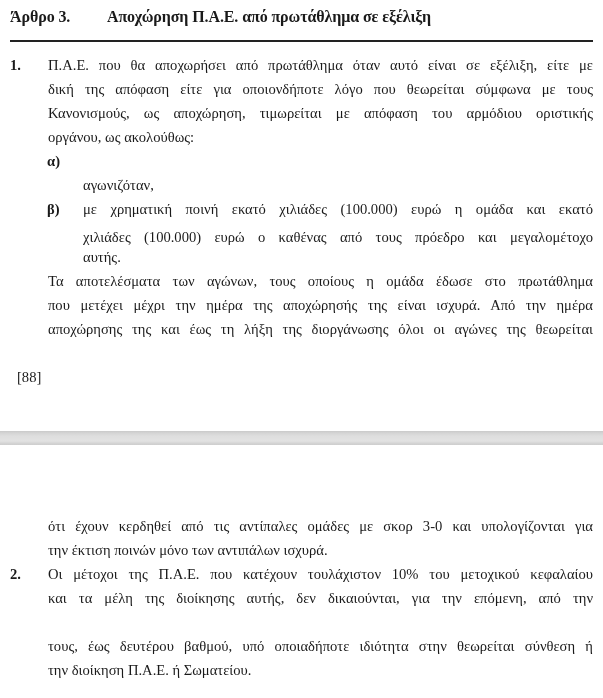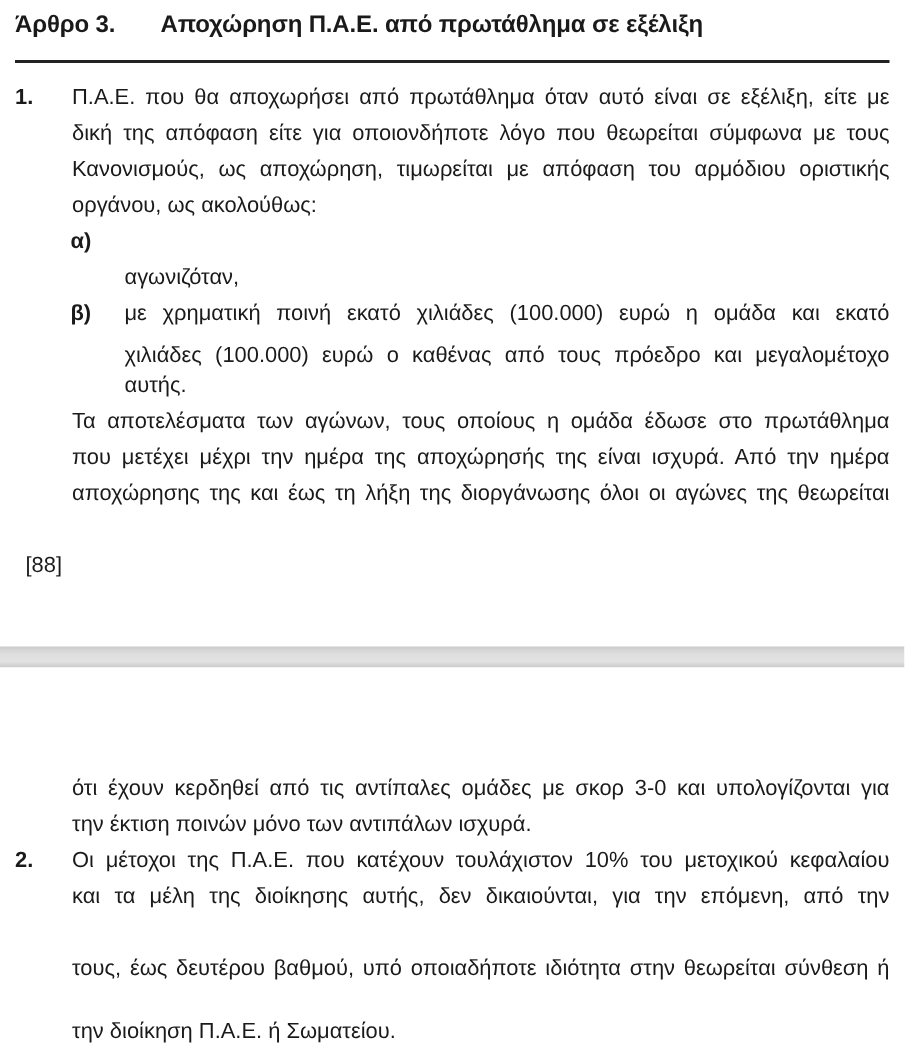--- a/index.html
+++ b/index.html
@@ -1,15 +1,15 @@
 <!DOCTYPE html>
 <html><head>
 <meta charset="utf-8">
 <style>
-  * { box-sizing: border-box; margin: 0; padding: 0; }
+  * { box-sizing: border-box; margin: 0; padding: 0; font-family: Liberation Serif, serif; }
   html, body { width: 603px; height: 698px; background: #ffffff; overflow: hidden; }
   body { font-family: "Liberation Sans", sans-serif; color: #1a1a1a; position: relative; }
   .page { position: absolute; left: 0; width: 603px; background: #ffffff; }
   .page-top { top: 0; height: 431px; }
   .page-bottom { top: 445px; height: 253px; }
   .separator { position: absolute; left: 0; top: 431px; width: 603px; height: 14px;
     background: linear-gradient(#c9c9c9 0, #d4d4d4 2px, #dedede 5px, #e2e2e2 10px, #d0d0d0 13px, #cfcfcf 14px); }
   .title { position: absolute; left: 10px; top: 8px; font-size: 16px; font-weight: bold; white-space: nowrap; letter-spacing: -0.1px; }
   .title .num { display: inline-block; width: 97px; }
   .rule { position: absolute; left: 10px; top: 40px; width: 583px; height: 2px; background: #222; }
@@ -51,14 +51,14 @@
 <div class="separator"></div>
 
 <div class="page page-bottom">
   <div class="line just" style="left:48px;top:72px;width:545px;">ότι έχουν κερδηθεί από τις αντίπαλες ομάδες με σκορ 3-0 και υπολογίζονται για</div>
   <div class="line" style="left:48px;top:96px;">την έκτιση ποινών μόνο των αντιπάλων ισχυρά.</div>
 
   <div class="num-label" style="left:10px;top:120px;">2.</div>
   <div class="line just" style="left:48px;top:120px;width:545px;">Οι μέτοχοι της Π.Α.Ε. που κατέχουν τουλάχιστον 10% του μετοχικού κεφαλαίου</div>
   <div class="line just" style="left:48px;top:144px;width:545px;">και τα μέλη της διοίκησης αυτής, δεν δικαιούνται, για την επόμενη, από την</div>
   <div class="line just" style="left:48px;top:192px;width:545px;">τους, έως δευτέρου βαθμού, υπό οποιαδήποτε ιδιότητα στην θεωρείται σύνθεση ή</div>
-  <div class="line" style="left:48px;top:216px;margin-top:18px;">την διοίκηση Π.Α.Ε. ή Σωματείου.</div>
+  <div class="line" style="left:48px;top:216px;">την διοίκηση Π.Α.Ε. ή Σωματείου.</div>
 </div>
 
 </body></html>

